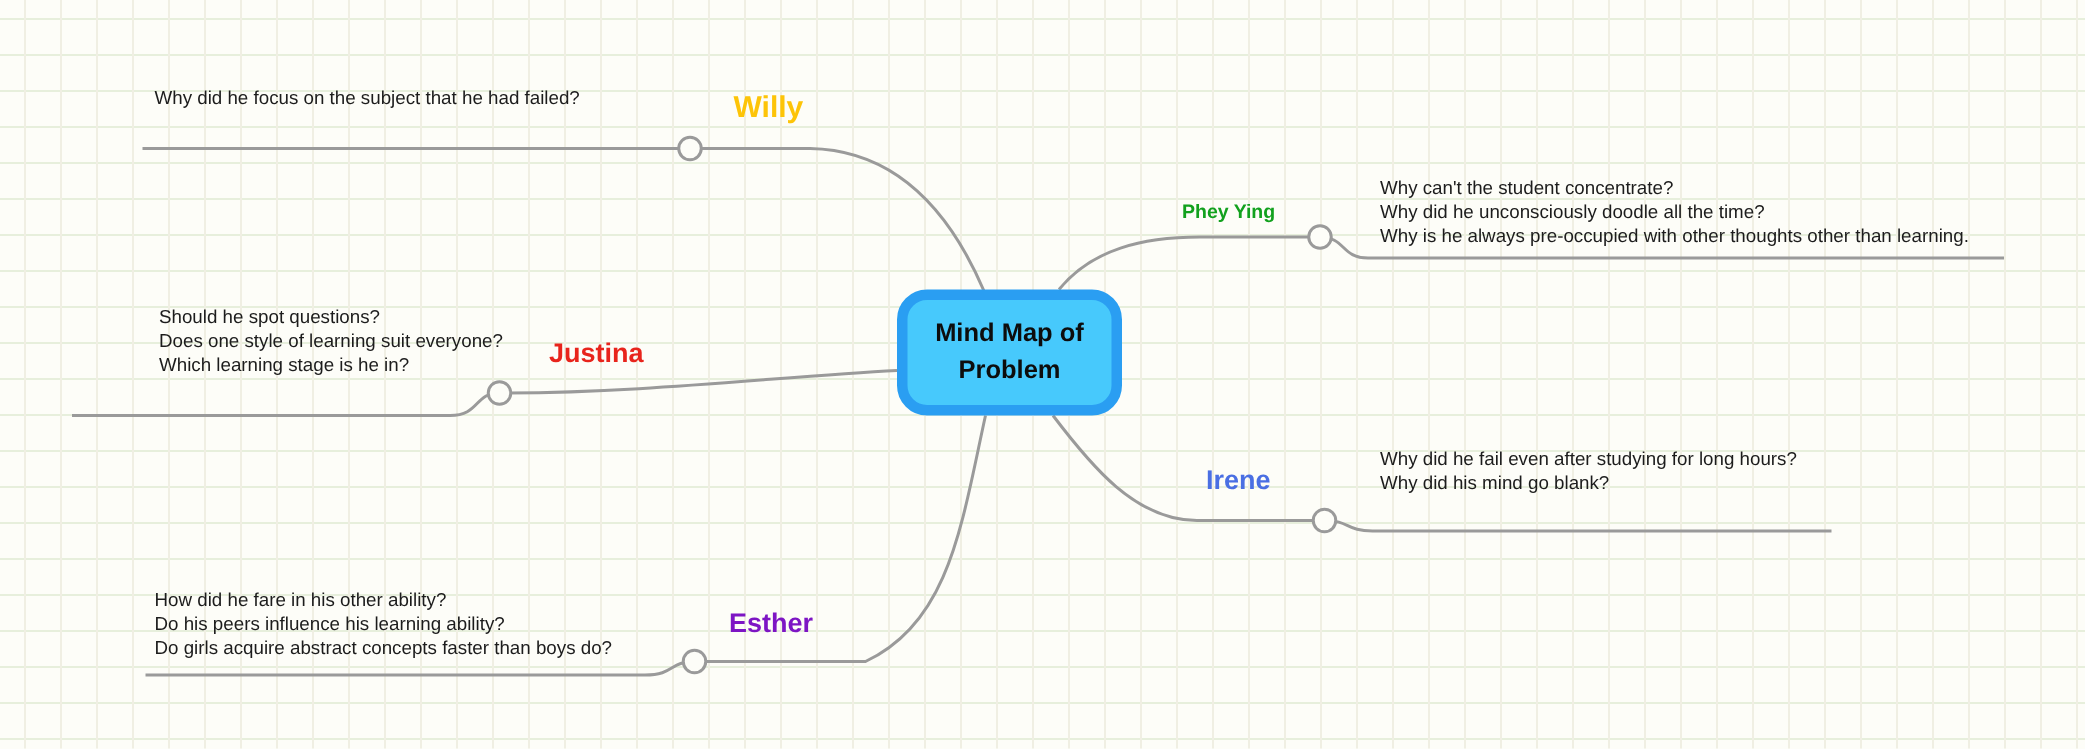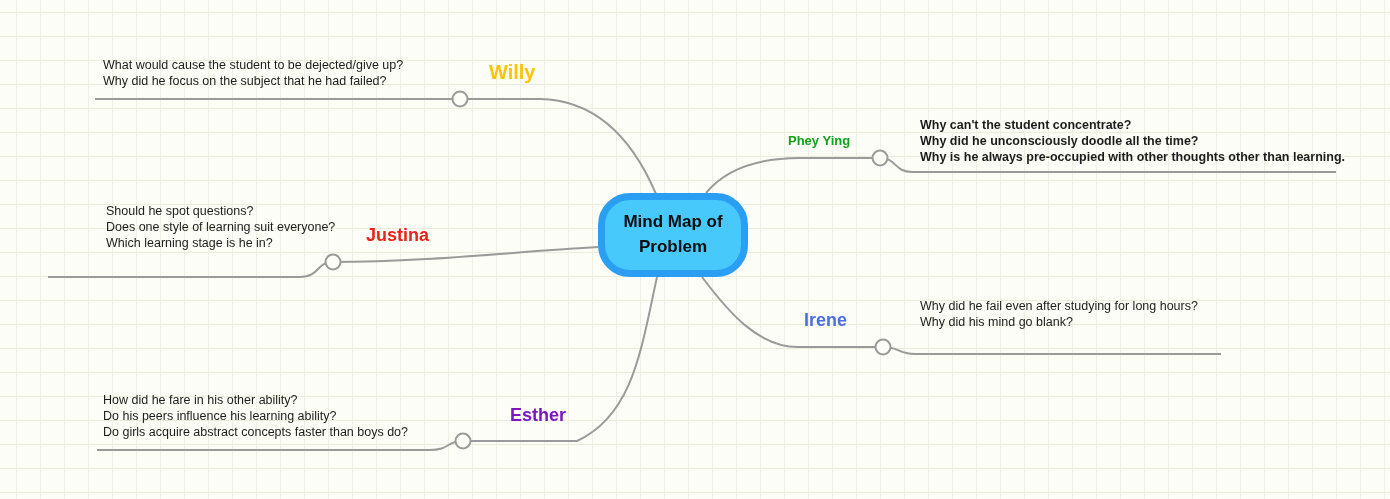--- a/index.html
+++ b/index.html
@@ -11,38 +11,38 @@
       linear-gradient(to right, #f0efe3 1.5px, transparent 1.5px),
       linear-gradient(to bottom, #e7efdc 1.5px, transparent 1.5px);
     background-size:24px 24px;
     background-position:16px 12px;
   }
   #links{position:absolute;left:0;top:0;width:1390px;height:499px;}
   #links path{fill:none;stroke:#9a9a9a;stroke-width:2;}
   #links circle{fill:#fdfdf8;stroke:#9a9a9a;stroke-width:2;}
   .central-node{
     position:absolute;left:598px;top:193px;width:150px;height:84px;
-    box-sizing:border-box;border:7px solid #2a9ef2;border-radius:32px;
+    box-sizing:border-box;border:7px solid #2a9ef2;border-radius:20px;
     background:#47c9fc;display:flex;align-items:center;justify-content:center;
     text-align:center;font-weight:bold;font-size:17px;line-height:1.45;
     color:#0d0d0d;padding:0 14px;cursor:pointer;
   }
   .qtext{
     position:absolute;font-size:12.5px;line-height:16px;color:#1c1c1c;
     white-space:nowrap;
   }
   .qtext span{display:block;}
   .branch-label{position:absolute;font-weight:bold;white-space:nowrap;}
   .lbl-willy{left:489px;top:61px;font-size:20px;color:#fdc408;}
   .lbl-phey{left:788px;top:133px;font-size:13px;color:#12a11e;}
   .lbl-justina{left:366px;top:225px;font-size:18px;color:#e8241c;}
   .lbl-irene{left:804px;top:310px;font-size:18px;color:#4a6fe3;}
-  .lbl-esther{left:510px;top:405px;font-size:18px;color:#7d15c4;}
+  .lbl-esther{left:486px;top:405px;font-size:18px;color:#7d15c4;}
   .t-willy{left:103px;top:57px;}
-  .t-phey{left:920px;top:117px;font-weight:bold;}
+  .t-phey{left:920px;top:117px;}
   .t-justina{left:58px;top:203px;margin-left:48px;}
   .t-irene{left:920px;top:298px;}
   .t-esther{left:103px;top:392px;}
 </style>
 </head>
 <body>
 
 <svg id="links" viewBox="0 0 1390 499" xmlns="http://www.w3.org/2000/svg">
 
   <path d="M 95 99 L 540 99 C 595 100 632 138 656 194"></path>
@@ -59,21 +59,20 @@
   <circle cx="880" cy="158" r="7.5"></circle>
   <circle cx="333" cy="262" r="7.5"></circle>
   <circle cx="883" cy="347" r="7.5"></circle>
   <circle cx="463" cy="441" r="7.5"></circle>
 </svg>
 
 <div class="central-node">Mind Map of Problem</div>
 
 <div class="branch-label lbl-willy">Willy</div>
 <div class="qtext t-willy">
-  <span>What would cause the student to be dejected/give up?</span>
   <span>Why did he focus on the subject that he had failed?</span>
 </div>
 
 <div class="branch-label lbl-phey">Phey Ying</div>
 <div class="qtext t-phey">
   <span>Why can't the student concentrate?</span>
   <span>Why did he unconsciously doodle all the time?</span>
   <span>Why is he always pre-occupied with other thoughts other than learning.</span>
 </div>
 

